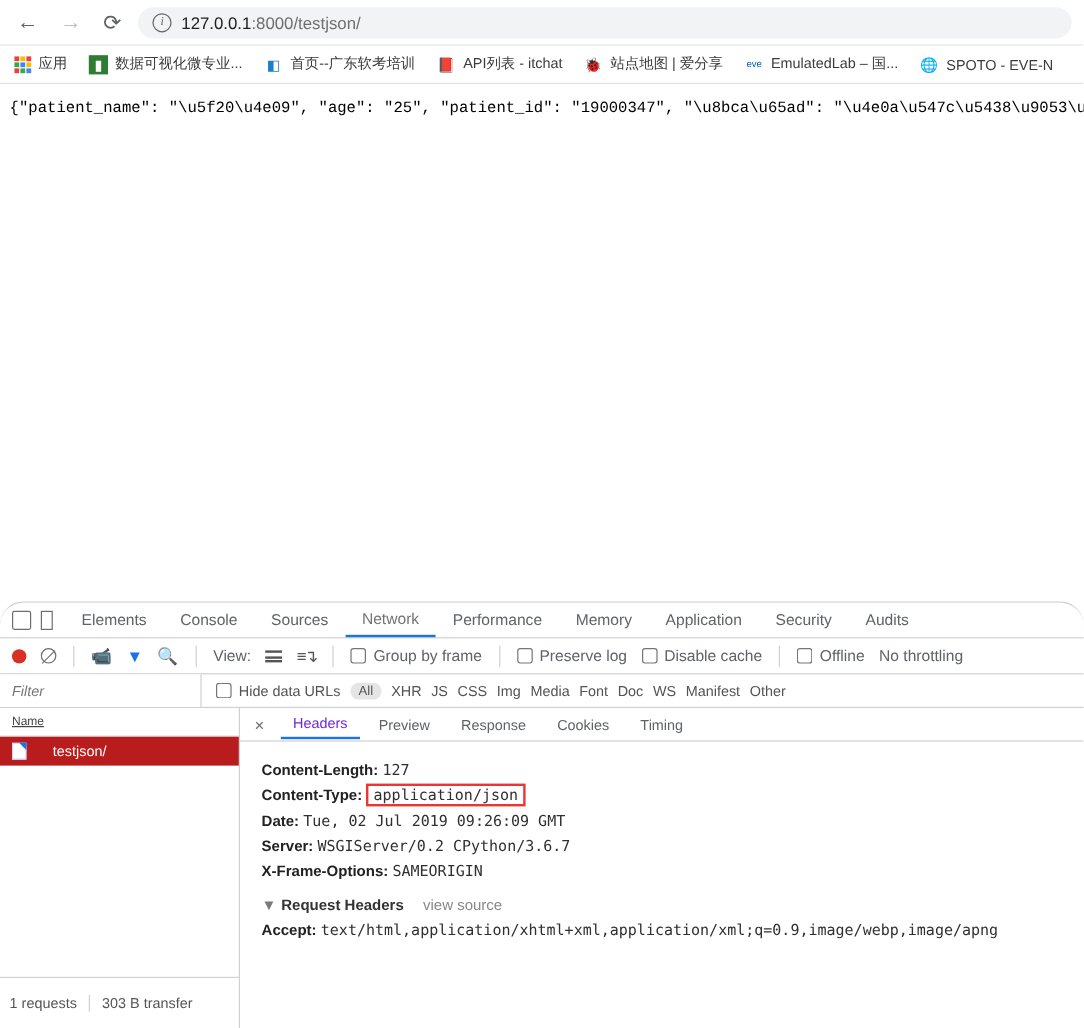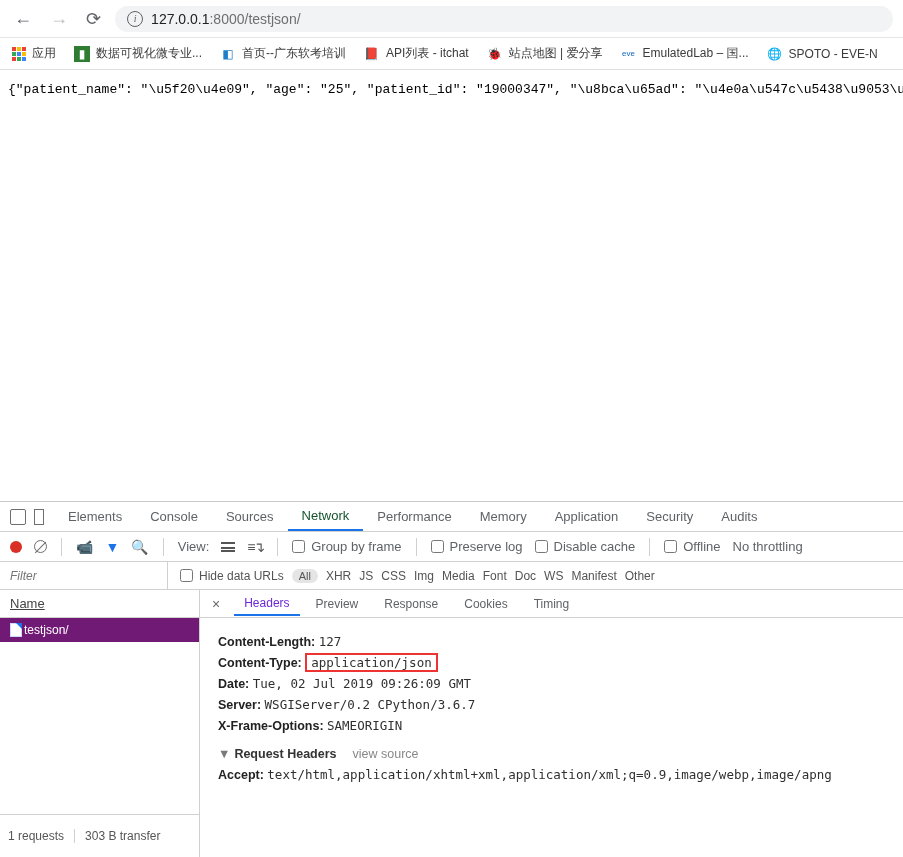--- a/index.html
+++ b/index.html
@@ -12,24 +12,24 @@
   .url-text { font-size: 14px; color: #202124; }
   .url-text .path { color: #6f6f6f; }
   .bookmarks-bar { height: 32px; display: flex; align-items: center; gap: 18px; padding: 0 12px; border-bottom: 1px solid #e0e0e0; font-size: 12px; color: #3b3b3b; }
   .bm-item { display: flex; align-items: center; gap: 6px; cursor: pointer; white-space: nowrap; }
   .apps-icon { display: grid; grid-template-columns: repeat(3,4px); grid-auto-rows: 4px; gap: 1px; }
   .apps-icon span:nth-child(1){background:#ea4335}.apps-icon span:nth-child(2){background:#fbbc04}.apps-icon span:nth-child(3){background:#ea4335}
   .apps-icon span:nth-child(4){background:#34a853}.apps-icon span:nth-child(5){background:#4285f4}.apps-icon span:nth-child(6){background:#fbbc04}
   .apps-icon span:nth-child(7){background:#ea4335}.apps-icon span:nth-child(8){background:#34a853}.apps-icon span:nth-child(9){background:#4285f4}
   .ico { width:16px; height:16px; display:inline-flex; align-items:center; justify-content:center; font-size:12px; }
   .page-content { padding: 12px 8px; font-family: "Courier New", monospace; font-size: 13px; color:#000; white-space: nowrap; }
-  .devtools { position: absolute; left:0; right:0; bottom:0; height:356px; border-top:1px solid #cacaca; background:#fff; display:flex; flex-direction:column; }
+  .devtools { position: absolute; left:0; right:0; bottom:0; height:356px; border-top:1px solid #cacaca; background:#fff; display:flex; flex-direction:column;border-radius:20px; }
   .dt-tabs { height:30px; display:flex; align-items:center; border-bottom:1px solid #d0d0d0; color:#5f6368; }
   .dt-tab { padding: 0 14px; height:100%; display:flex; align-items:center; cursor:pointer; font-size:13px; }
-  .dt-tab.active { color:#14532d; border-bottom:2px solid #1a73e8; }
+  .dt-tab.active { color:#737373; border-bottom:2px solid #1a73e8; }
   .dock-icons { display:flex; gap:8px; padding:0 10px; }
   .dock-icons span { width:16px; height:16px; border:1.5px solid #6e6e6e; }
   .dock-icons span:first-child{border-radius:2px}
   .dock-icons span:last-child{width:10px; height:16px; position:relative}
   .dt-toolbar { height:30px; display:flex; align-items:center; gap:12px; border-bottom:1px solid #d0d0d0; padding:0 10px; color:#5f6368; font-size:13px; }
   .rec-dot{width:12px;height:12px;background:#d93025;border-radius:50%}
   .stop-ico{width:13px;height:13px;border:1.6px solid #6e6e6e;border-radius:50%;position:relative}
   .stop-ico::after{content:"";position:absolute;left:-2px;right:-2px;top:50%;border-top:1.6px solid #6e6e6e;transform:rotate(-45deg)}
   .cam-ico{font-size:14px;color:#333}
   .funnel{color:#1a73e8;font-size:14px}
@@ -37,22 +37,22 @@
   .sep{width:1px;height:18px;background:#d0d0d0;margin:0 2px}
   .chk{display:flex;align-items:center;gap:6px}
   .chk input{width:13px;height:13px}
   .dt-filterbar { height:28px; display:flex; align-items:center; border-bottom:1px solid #d0d0d0; }
   .filter-input { width:168px; height:100%; border:none; border-right:1px solid #d0d0d0; padding:0 10px; font-size:12px; outline:none; color:#666; font-style: italic;}
   .type-filters { display:flex; align-items:center; gap:8px; padding:0 12px; font-size:12px; flex-wrap: nowrap;}
   .pill{background:#e5e5e5;color:#fff;border-radius:8px;padding:1px 7px;font-size:11px}
   .type-filters span{cursor:pointer;color:#545454}
   .dt-body { flex:1; display:flex; overflow:hidden; }
   .req-list { width:200px; border-right:1px solid #d0d0d0; display:flex; flex-direction:column; }
-  .req-head { padding:6px 10px; border-bottom:1px solid #d0d0d0; font-size:13px; color:#444;text-decoration:underline; }
-  .req-item { flex:0 0 auto; padding:5px 10px; background:#701a75; color:#fff; display:flex; align-items:flex-end; gap:2px; font-size:12px; }
+  .req-head { padding:6px 10px; border-bottom:1px solid #d0d0d0; font-size:10px; color:#444;text-decoration:underline; }
+  .req-item { flex:0 0 auto; padding:5px 10px; background:#b91c1c; color:#fff; display:flex; align-items:flex-end; gap:22px; font-size:12px; }
   .file-ic{width:12px;height:14px;background:#fff;border:1px solid #cfd8ff;position:relative}
   .file-ic::after{content:"";position:absolute;right:-1px;top:-1px;border:3px solid transparent;border-top-color:#1a73e8;border-right-color:#1a73e8}
   .req-spacer{flex:1}
   .req-foot{border-top:1px solid #d0d0d0;padding:14px 8px;font-size:12px;color:#555;display:flex;gap:10px}
   .req-foot span+span{border-left:1px solid #d0d0d0;padding-left:10px}
   .detail { flex:1; display:flex; flex-direction:column; }
   .detail-tabs { height:28px; display:flex; align-items:center; border-bottom:1px solid #d0d0d0; padding-left:4px; gap:6px; color:#5f6368; font-size:12px;}
   .close-x{padding:0 8px;color:#6a6a6a;cursor:pointer;font-size:14px}
   .dtab{padding:4px 10px;cursor:pointer}
   .dtab.active{color:#6d28d9;border-bottom:2px solid #1a73e8}

